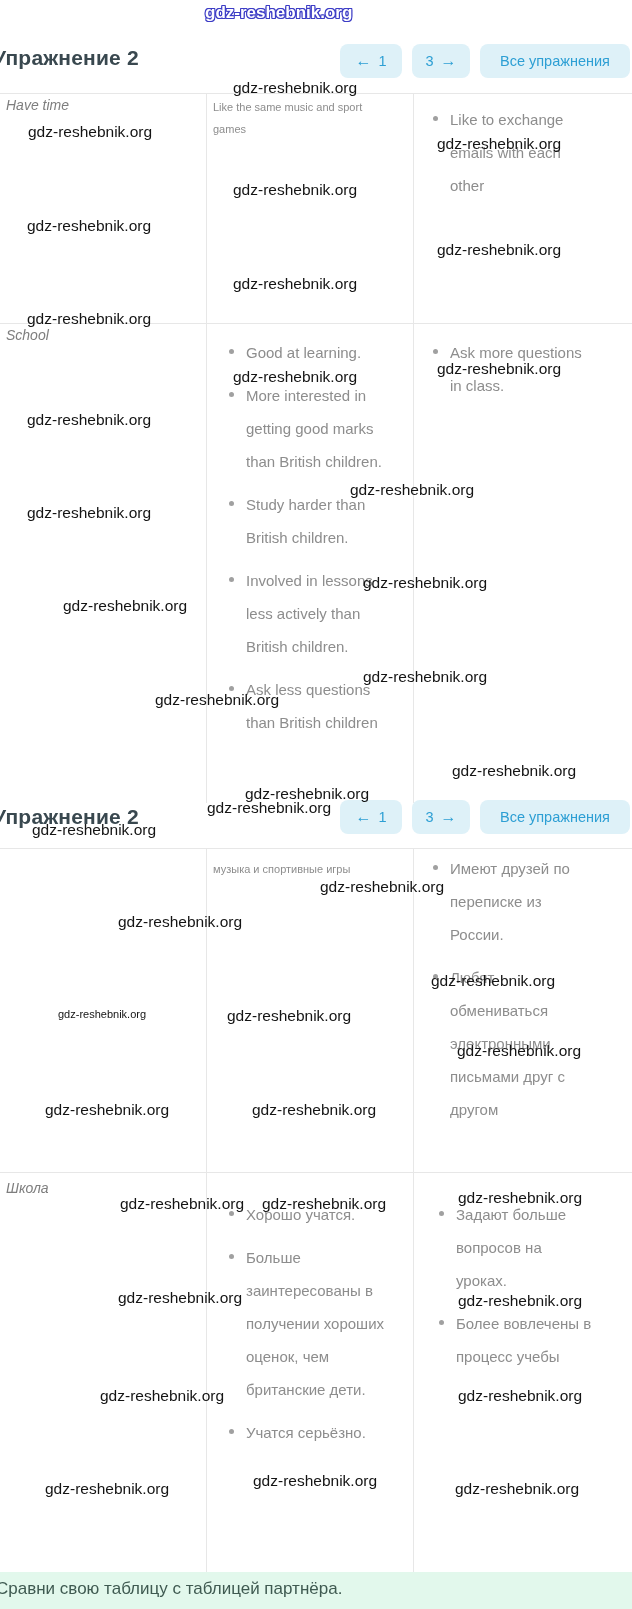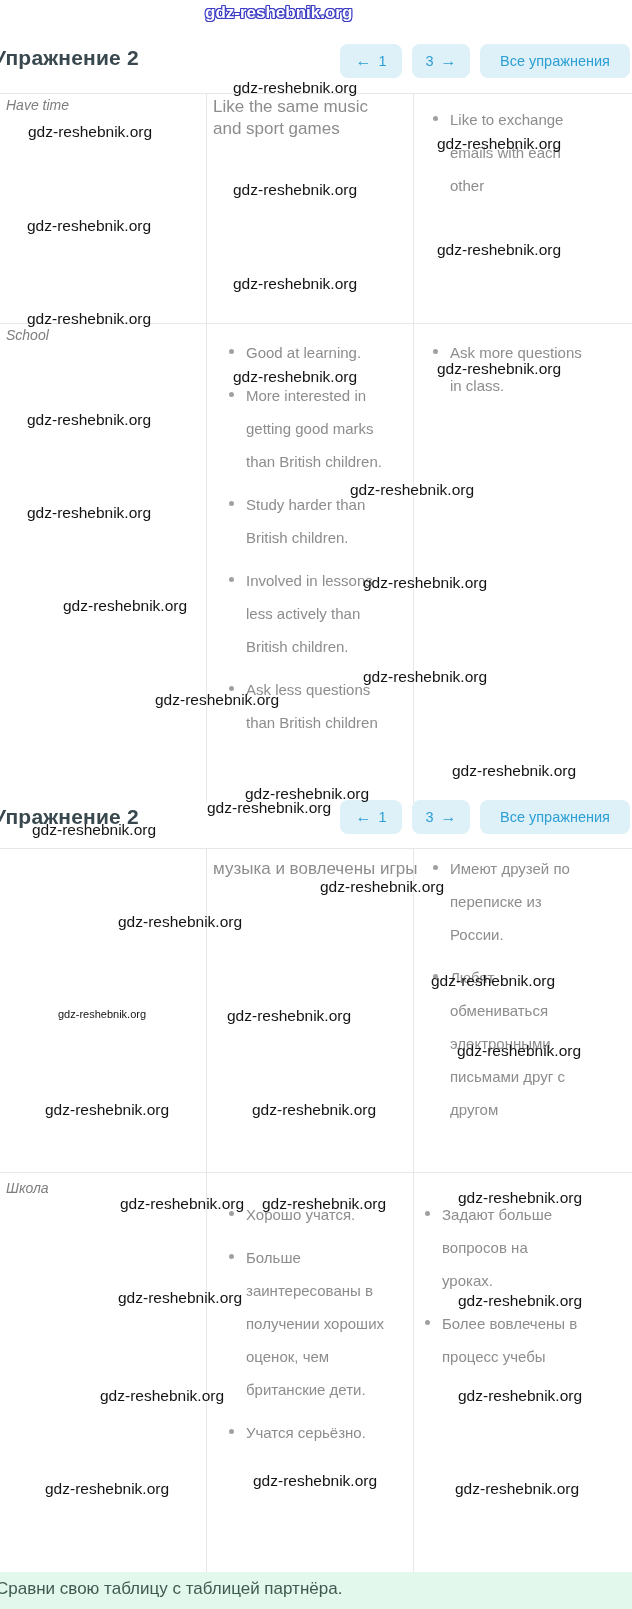--- a/index.html
+++ b/index.html
@@ -19,21 +19,21 @@
     background:#def1f8;border:none;border-radius:8px;color:#2d9fd4;font-size:14.5px;
     font-family:inherit;cursor:pointer;z-index:4;padding:0;}
   .btn .arrow{font-size:16px;line-height:1;}
 
   
   .hline{position:absolute;left:0;width:632px;height:1px;background:#e7e7e7;z-index:1;}
   .vline{position:absolute;width:1px;background:#e7e7e7;z-index:1;}
 
   
   .cell-label{position:absolute;font-style:italic;font-size:14px;color:#7e7e7e;z-index:2;white-space:nowrap;}
-  .cell-text{position:absolute;font-size:17px;color:#8d8d8d;line-height:22px;z-index:2;}
+  .cell-text{position:absolute;font-size:11px;color:#8d8d8d;line-height:22px;z-index:2;}
   .nowrap{white-space:nowrap;}
   .cell-list{position:absolute;list-style:none;margin:0;padding:0;font-size:15px;color:#8d8d8d;z-index:2;}
   .cell-list li{position:relative;line-height:33px;margin-bottom:10px;}
   .cell-list li::before{content:"";position:absolute;left:-17px;top:13px;width:5px;height:5px;border-radius:50%;background:#a0a0a0;}
 
   
   .footer-bar{position:absolute;left:0;top:1572px;width:632px;height:37px;background:#e2f8ec;z-index:2;}
   .footer-text{position:absolute;left:-4px;top:7px;font-size:17px;color:#3f5a51;white-space:nowrap;}
 </style>
 </head>
@@ -93,33 +93,33 @@
   <button class="btn" style="left:480px;top:800px;width:150px;height:34px">
     <span>Все упражнения</span>
   </button>
 
   <div>
     <div class="hline" style="top:848px"></div>
     <div class="hline" style="top:1172px"></div>
     <div class="vline" style="left:206px;top:848px;height:724px"></div>
     <div class="vline" style="left:413px;top:848px;height:724px"></div>
 
-    <div class="cell-text nowrap" style="left:213px;top:858px">музыка и вовлечены игры</div>
+    <div class="cell-text nowrap" style="left:213px;top:858px">музыка и спортивные игры</div>
     <ul class="cell-list" style="left:450px;top:852px;width:138px">
       <li>Имеют друзей по переписке из России.</li>
       <li>Любят обмениваться электронными письмами друг с другом</li>
     </ul>
 
     <div class="cell-label" style="left:6px;top:1180px">Школа</div>
     <ul class="cell-list" style="left:246px;top:1198px;width:140px">
       <li>Хорошо учатся.</li>
       <li>Больше заинтересованы в получении хороших оценок, чем британские дети.</li>
       <li>Учатся серьёзно.</li>
     </ul>
-    <ul class="cell-list" style="left:442px;top:1198px;width:138px">
+    <ul class="cell-list" style="left:456px;top:1198px;width:138px">
       <li>Задают больше вопросов на уроках.</li>
       <li>Более вовлечены в процесс учебы</li>
     </ul>
   </div>
 
   <div class="footer-bar">
     <div class="footer-text">Сравни свою таблицу с таблицей партнёра.</div>
   </div>
 
   <div class="wm outline" style="left:205px;top:3px">gdz-reshebnik.org</div>

